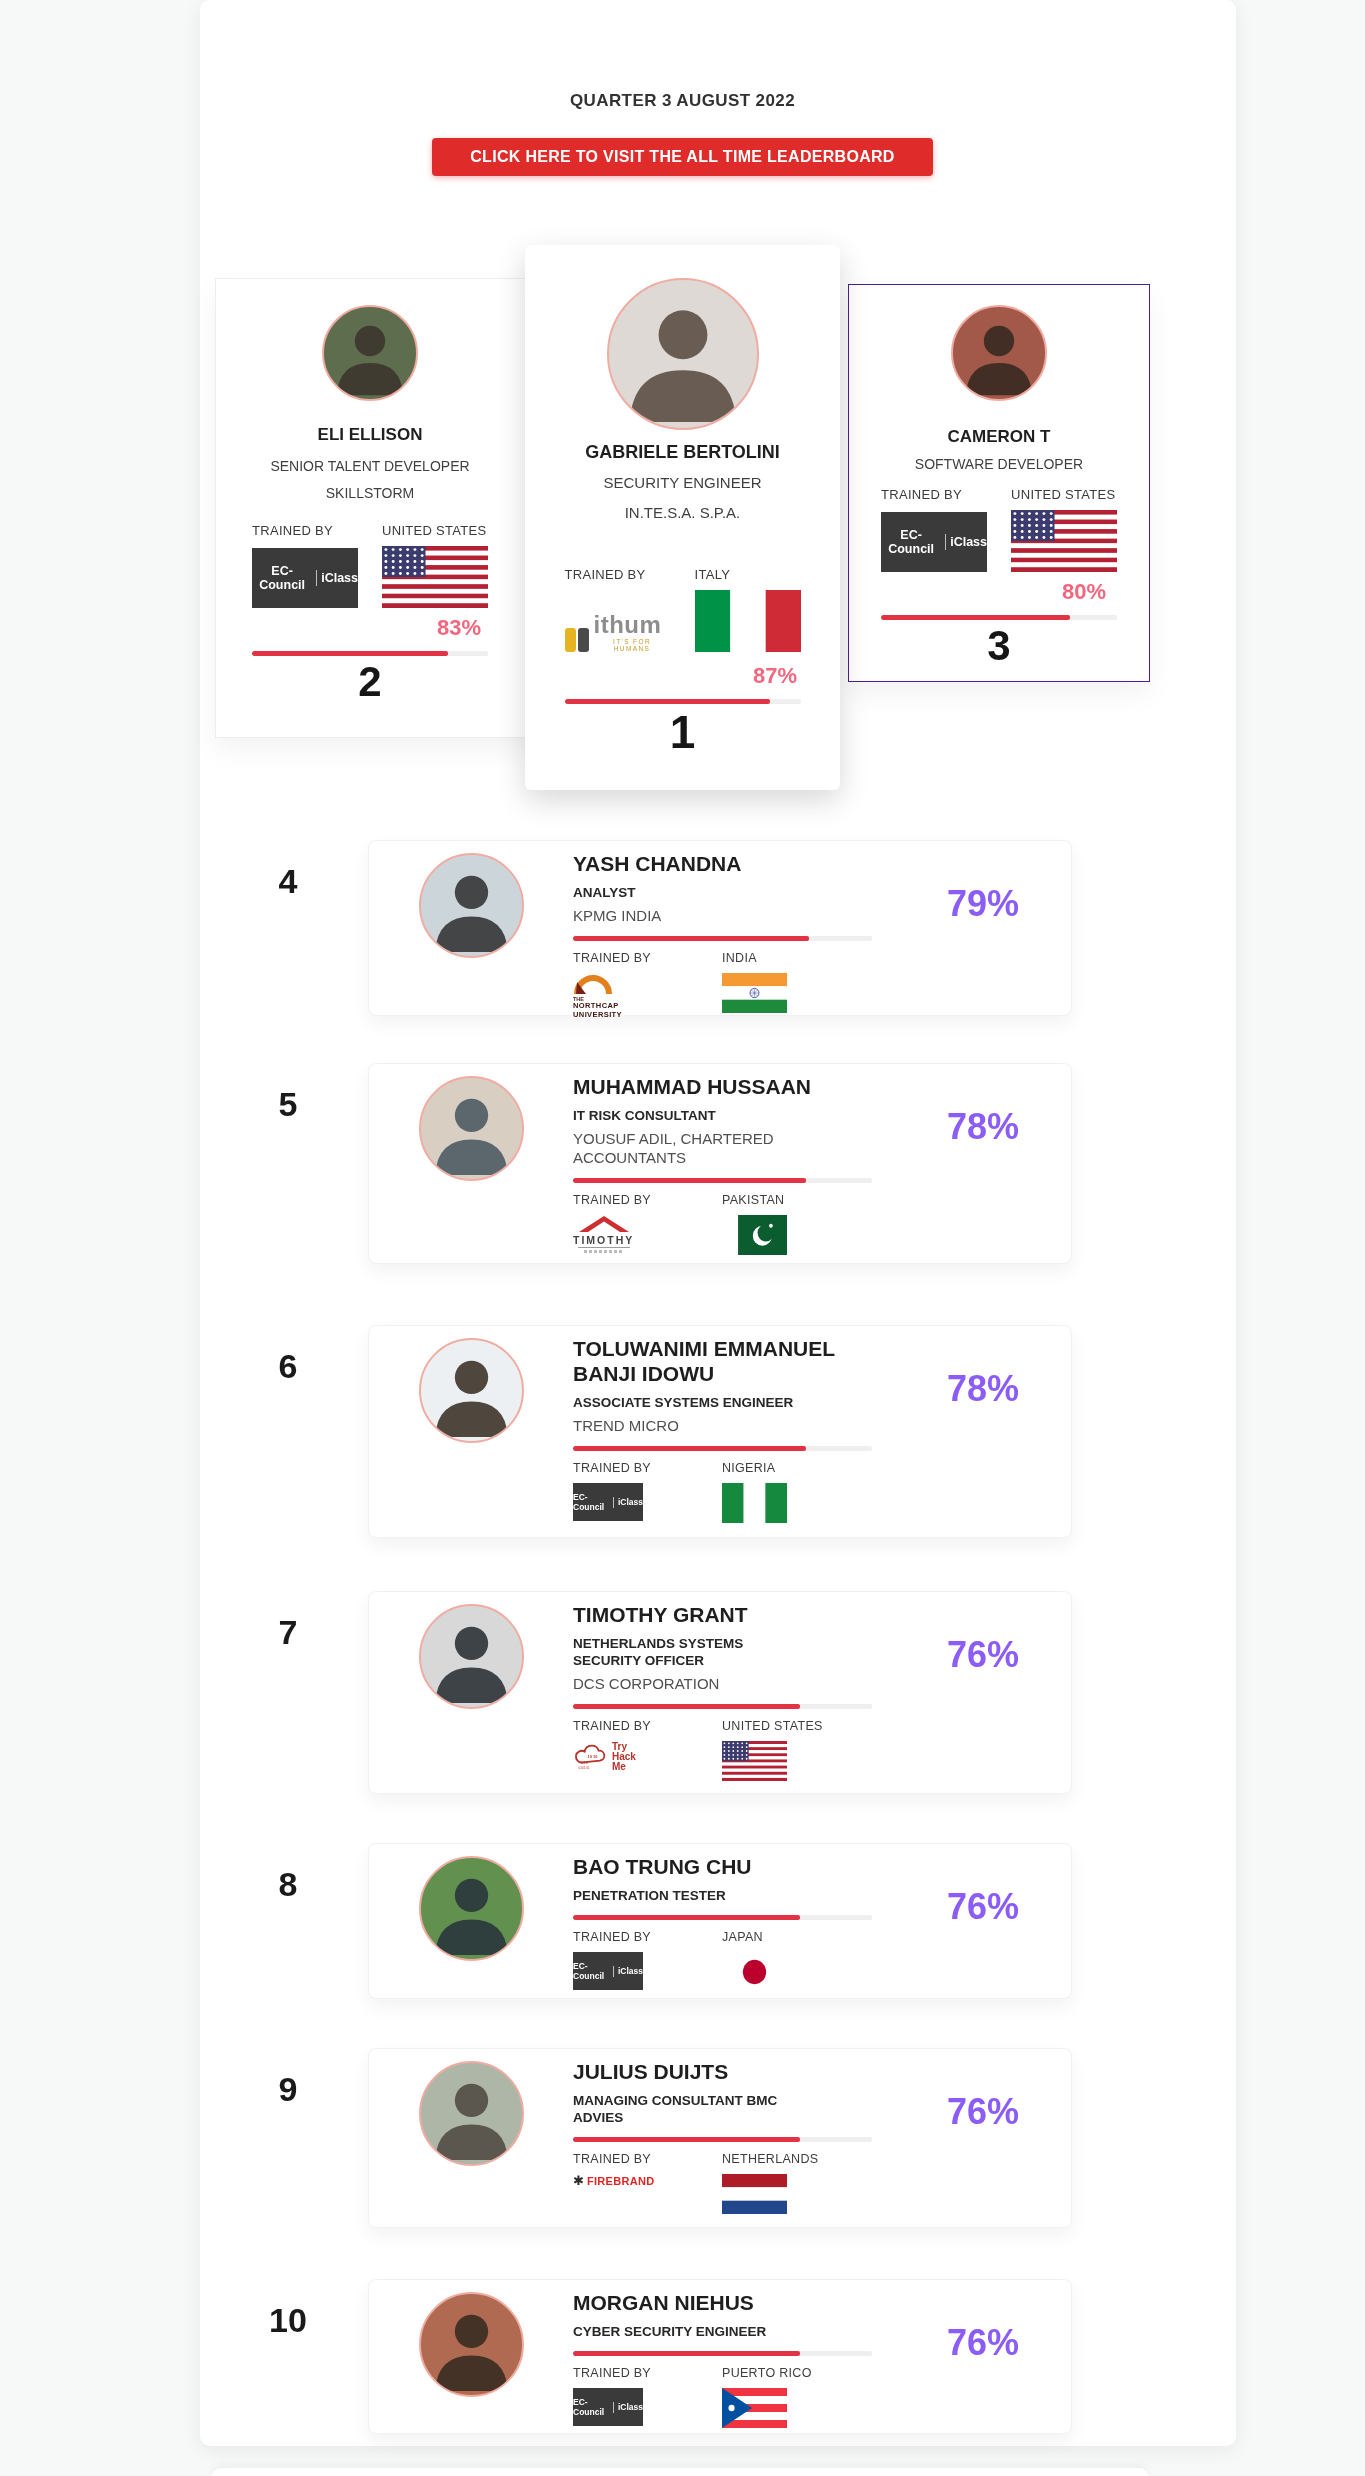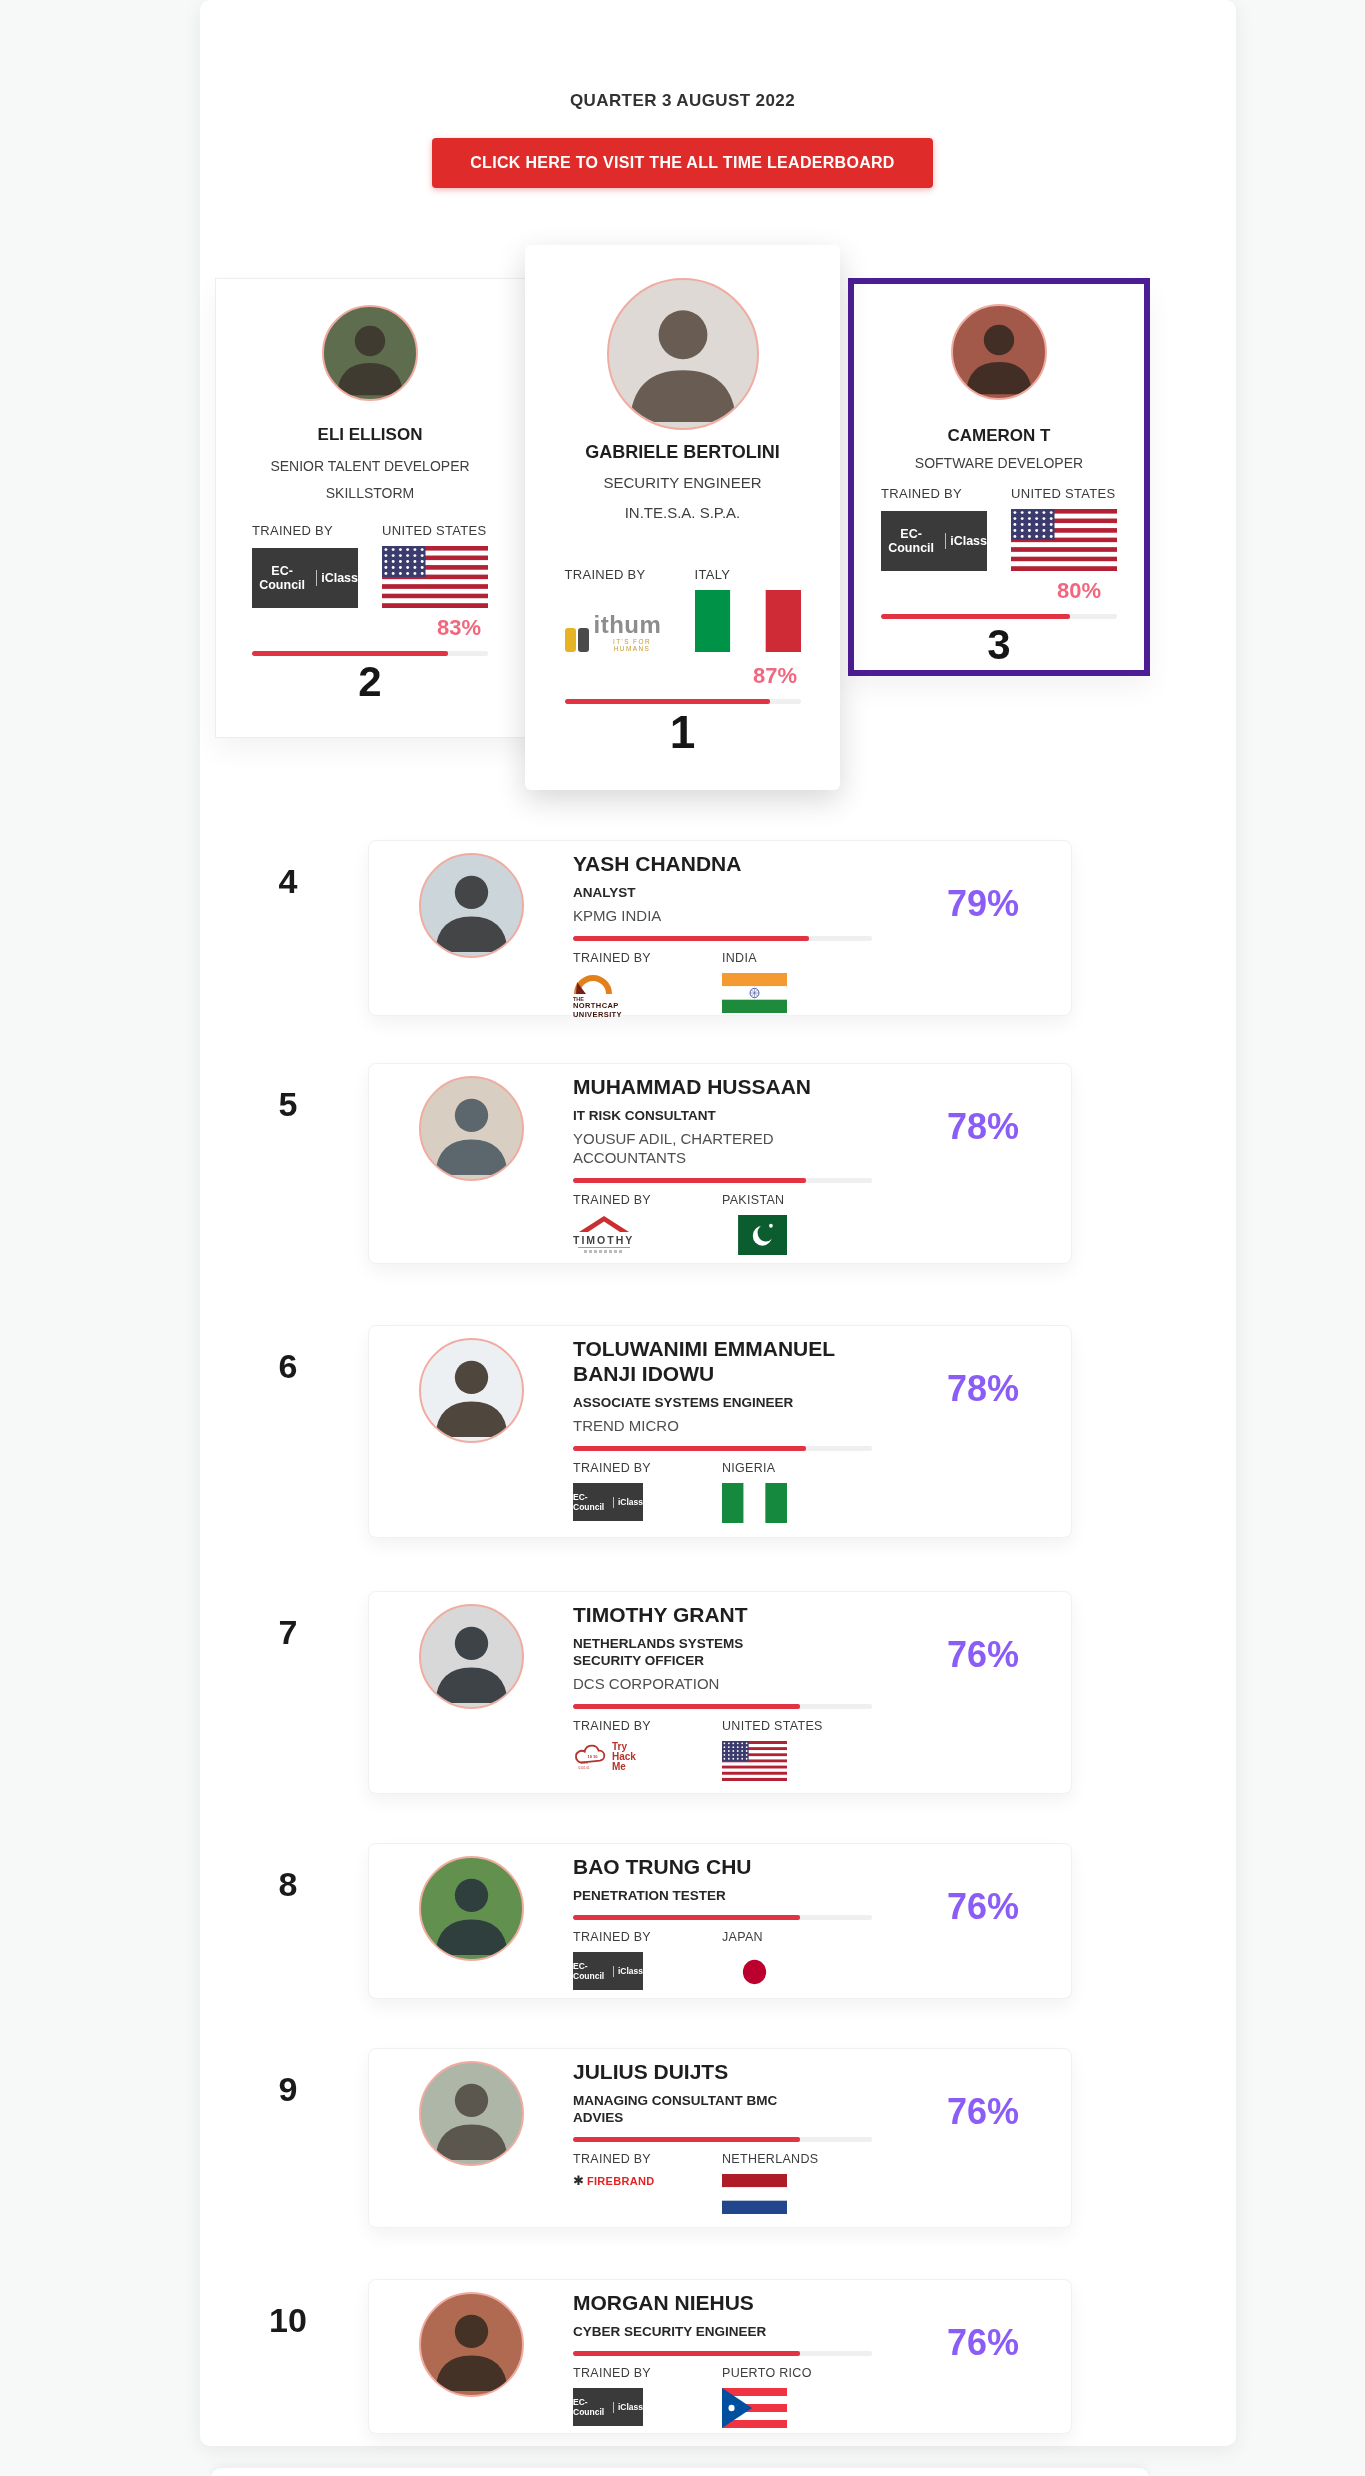--- a/index.html
+++ b/index.html
@@ -18,28 +18,28 @@
     background:#ffffff;border-radius:10px 10px 0 0;box-shadow:0 -2px 10px rgba(0,0,0,0.06);
   }
   
   .hdr{position:absolute;left:200px;width:965px;text-align:center;}
   .page-title{top:50px;font-size:30px;font-weight:700;color:#2d2d2d;letter-spacing:.5px;}
   .page-subtitle{top:91px;font-size:17px;font-weight:700;color:#323232;letter-spacing:.4px;}
   .cta-wrap{position:absolute;left:200px;top:138px;width:965px;text-align:center;}
   .cta{
     display:inline-block;background:var(--accent-red);color:#fff;border:none;cursor:pointer;
     font-family:inherit;font-size:16px;font-weight:700;letter-spacing:.3px;
-    padding:16px 38px;border-radius:4px;box-shadow:0 2px 6px rgba(224,43,43,.35);
+    padding:10px 38px;border-radius:4px;box-shadow:0 2px 6px rgba(224,43,43,.35);
   }
   
   .p-card{position:absolute;background:#fff;text-align:center;}
   .p-card .inner{display:flex;flex-direction:column;align-items:center;}
   .p-left{left:215px;top:278px;width:345px;height:460px;border:1px solid #ededed;
           box-shadow:0 12px 26px rgba(0,0,0,.05);z-index:1;padding-right:35px;}
-  .p-right{left:848px;top:278px;width:302px;height:398px;border:6px solid #4c1d95;
+  .p-right{left:848px;top:284px;width:302px;height:398px;border:1px solid #4c1d95;
           box-shadow:0 12px 26px rgba(0,0,0,.05);z-index:1;}
   .p-center{left:525px;top:245px;width:315px;height:545px;border-radius:6px;z-index:3;
           box-shadow:0 10px 30px rgba(0,0,0,.16);}
   .avatar{border-radius:50%;border:2px solid #f1aca2;overflow:hidden;flex:none;}
   .avatar svg{display:block;width:100%;height:100%;}
   .p-left  .avatar{width:96px;height:96px;margin-top:26px;}
   .p-center.p-card .avatar{width:152px;height:152px;margin-top:33px;}
   .p-right .avatar{width:96px;height:96px;margin-top:20px;}
   .p-name{font-weight:700;color:#1f1f1f;}
   .p-left  .p-name{font-size:17px;margin-top:24px;}

